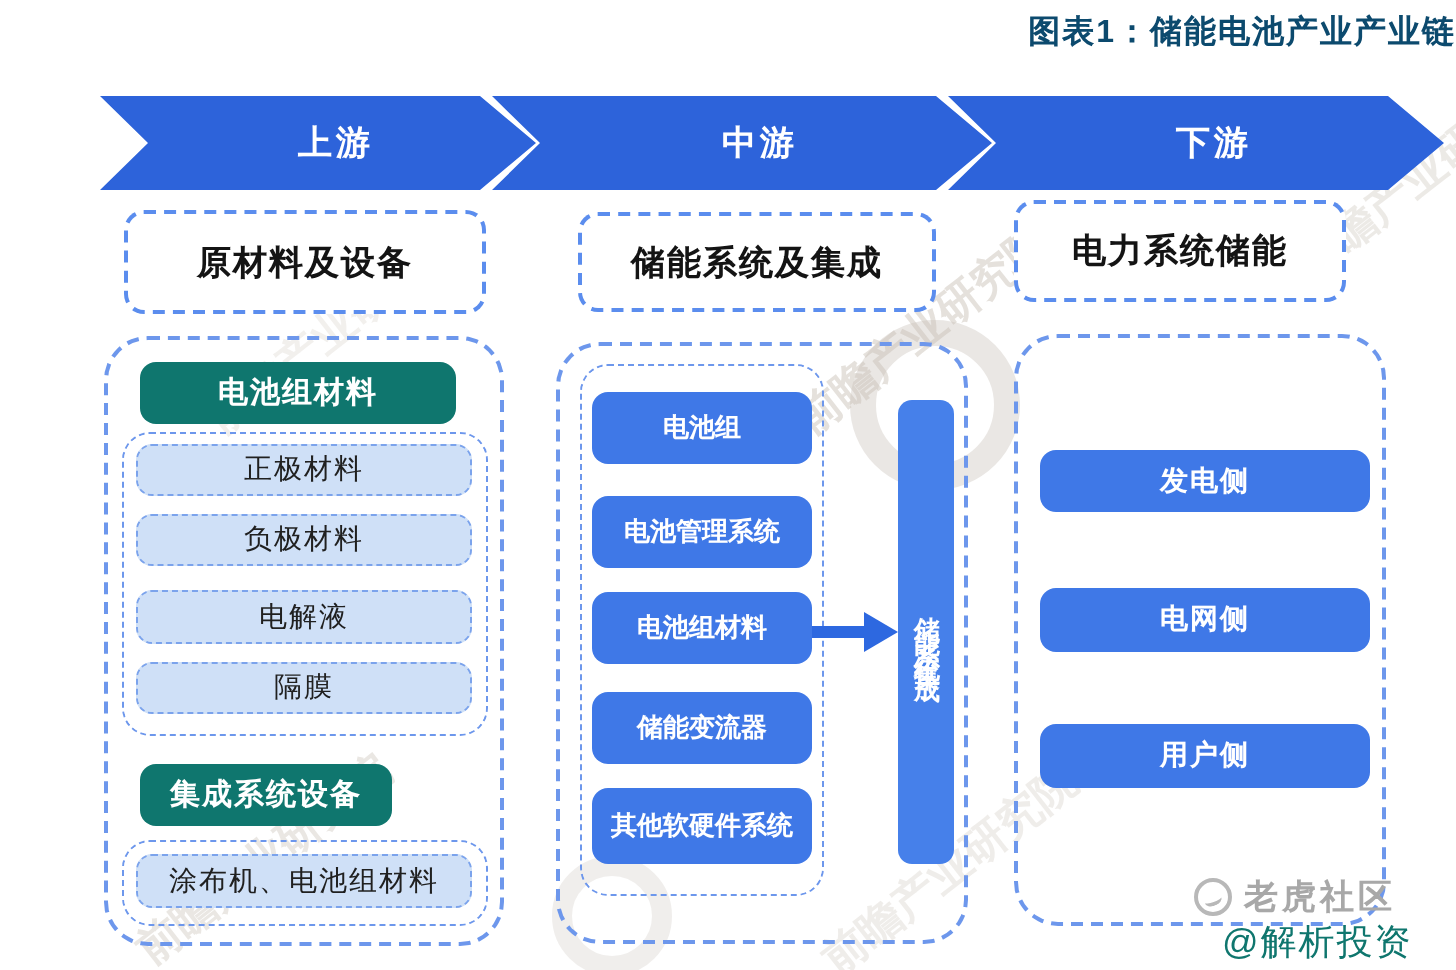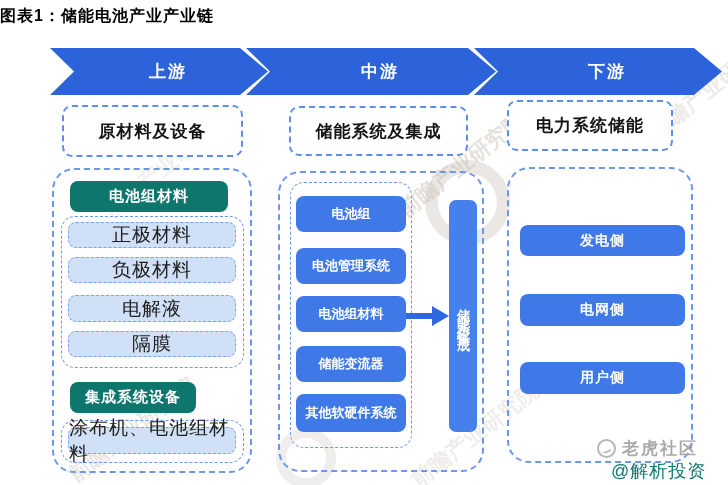--- a/index.html
+++ b/index.html
@@ -1,41 +1,41 @@
 <!DOCTYPE html>
 <html><head>
 <meta charset="utf-8">
 <style>
   * { margin:0; padding:0; box-sizing:border-box; }
   body { background:#e8e8e8; font-family:"Liberation Sans","DejaVu Sans",sans-serif; }
   #root { position:relative; width:728px; height:485px; background:#ffffff; overflow:hidden; }
 
-  .page-title { position:absolute; top:6px; left:0; width:100%; text-align:left;
-    font-size:16px; font-weight:bold; color:#000000; letter-spacing:1px; }
+  .page-title { position:absolute; top:6px; left:0; width:100%; text-align:right;
+    font-size:16px; font-weight:bold; color:#0c4a6e; letter-spacing:1px; }
 
   .chev { position:absolute; top:48px; height:47px; background:#2D63DA; color:#fff;
     display:flex; align-items:center; justify-content:center;
     font-size:17px; font-weight:bold; letter-spacing:2px; padding-left:18px;
     clip-path:polygon(0 0, calc(100% - 28px) 0, 100% 50%, calc(100% - 28px) 100%, 0 100%, 24px 50%); }
   .chev1 { left:50px;  width:218px; }
   .chev2 { left:246px; width:250px; }
   .chev3 { left:474px; width:248px; }
 
   .dashed-header { position:absolute; border:2px dashed #5B8DEE; border-radius:10px;
     background:#fff; display:flex; align-items:center; justify-content:center;
     font-size:17px; font-weight:bold; color:#141414; letter-spacing:1px; }
   .outer-dashed { position:absolute; border:2px dashed #6D97EC; border-radius:22px; }
   .inner-dashed { position:absolute; border:1.5px dashed #6D97EC; border-radius:14px; }
 
   .solid-header { position:absolute; background:#0f766e; color:#fff; border-radius:8px;
     display:flex; align-items:center; justify-content:center;
     font-size:15px; font-weight:bold; letter-spacing:1px; }
   .light-item { position:absolute; background:#CFE0F7; border:1.5px dashed #7BA3EC;
     border-radius:8px; display:flex; align-items:center; justify-content:center;
-    font-size:19px; color:#202020; letter-spacing:1px; }
+    font-size:14px; color:#202020; letter-spacing:1px; }
   .mid-item { position:absolute; left:296px; width:110px; height:36px; background:#3F78E7;
     color:#fff; border-radius:8px; display:flex; align-items:center; justify-content:center;
     font-size:13px; font-weight:bold; }
   .right-item { position:absolute; left:520px; width:165px; background:#3F78E7; color:#fff;
     border-radius:8px; display:flex; align-items:center; justify-content:center;
     font-size:14px; font-weight:bold; letter-spacing:1px; }
 
   .v-box { position:absolute; left:449px; top:200px; width:28px; height:232px;
     background:#4680EA; border-radius:7px; color:#fff; font-size:13px; font-weight:bold;
     display:flex; align-items:center; justify-content:center;

